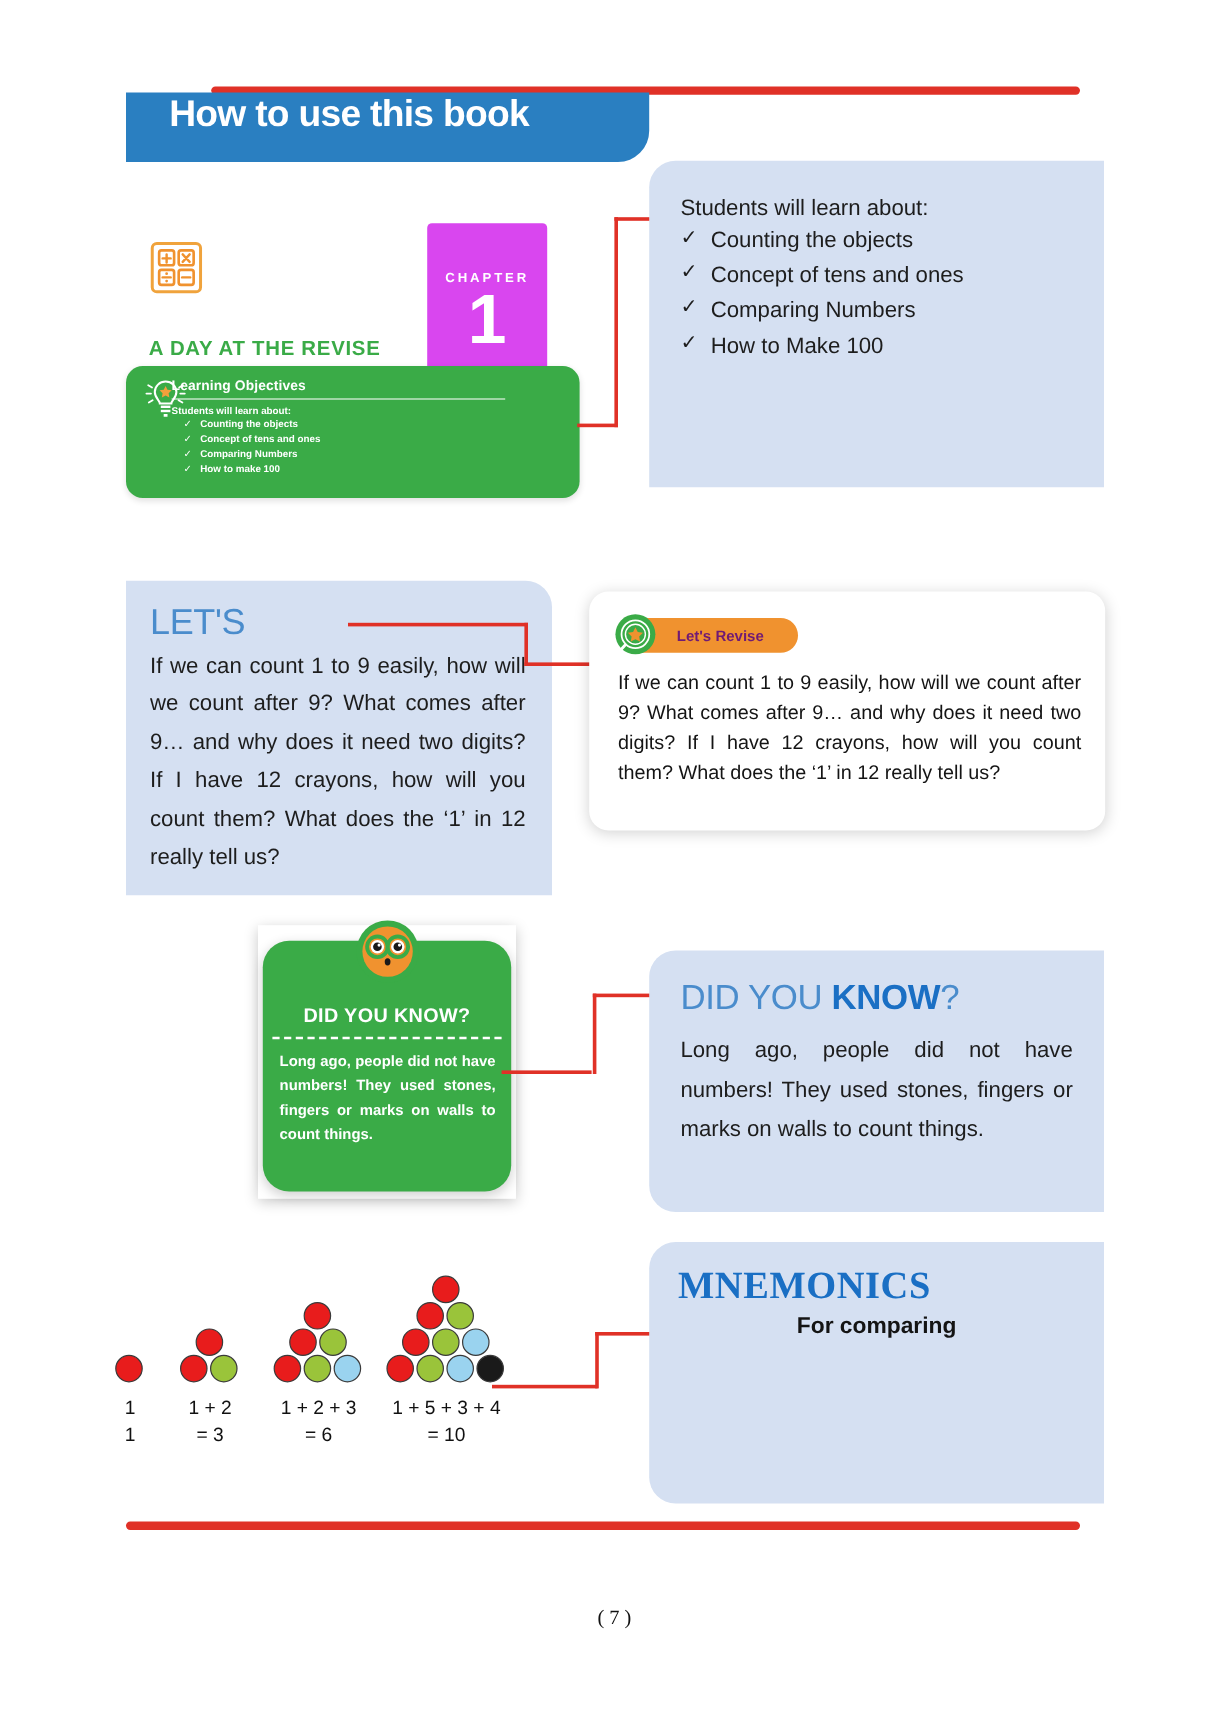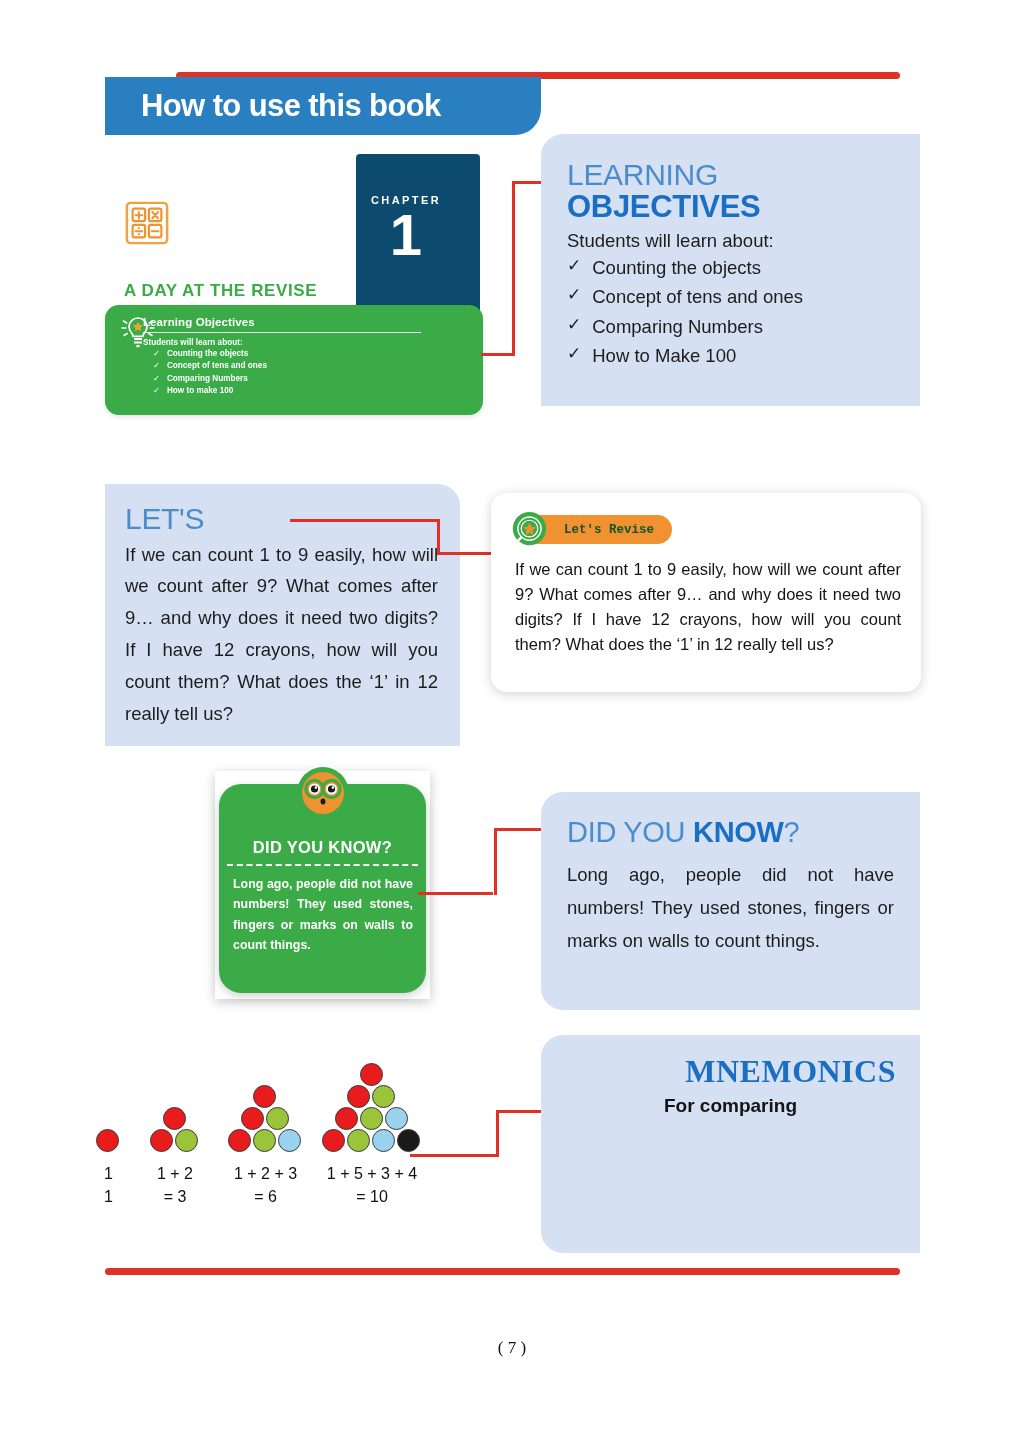--- a/index.html
+++ b/index.html
@@ -10,21 +10,21 @@
   }
   .page{position:relative;width:1024px;height:1440px;}
 
   
   .top-rule{position:absolute;left:176px;top:72px;width:724px;height:7px;
             background:#e03127;border-radius:4px;}
   .bottom-rule{position:absolute;left:105px;top:1268px;width:795px;height:7px;
             background:#e03127;border-radius:4px;}
   .title-tab{position:absolute;left:105px;top:77px;width:436px;height:58px;
             background:#2a7fc1;border-radius:0 0 26px 0;
-            display:flex;align-items:center;}
+            display:flex;align-items:flex-start;}
   .title-tab span{color:#fff;font-size:31px;font-weight:bold;letter-spacing:-0.6px;
             padding-left:36px;}
 
   
   .bluepanel{position:absolute;background:#d5e0f2;border-radius:22px 0 0 22px;}
   .bluepanel.tl{border-radius:22px 0 0 0;}
   .bp-head{font-size:30px;color:#4a8ccc;line-height:1.02;letter-spacing:-0.3px;}
   .bp-head b{color:#1a6fc4;font-weight:bold;display:block;font-size:31px;}
   .bp-body{font-size:18.5px;color:#1d1d1d;line-height:1.62;}
 
@@ -45,30 +45,30 @@
   
   #dyk-panel{left:541px;top:792px;width:379px;height:218px;border-radius:22px 0 0 22px;}
   #dyk-panel .inner{padding:24px 26px 0 26px;}
   #dyk-panel .dyk-title{font-size:29px;color:#4a8ccc;letter-spacing:-0.3px;}
   #dyk-panel .dyk-title b{color:#1a6fc4;font-weight:bold;}
   #dyk-panel .bp-body{text-align:justify;line-height:1.78;margin-top:10px;}
 
   
   #mn-panel{left:541px;top:1035px;width:379px;height:218px;border-radius:22px 0 0 22px;}
   #mn-panel .inner{padding:18px 24px 0 24px;}
-  .mn-title{font-size:32px;color:#1a6fc4;font-weight:bold;text-align:right;
+  .mn-title{font-size:32px;color:#1a6fc4;font-weight:bold;text-align:left;
             font-family:"Liberation Serif","DejaVu Serif",serif;letter-spacing:0.5px;}
   .mn-sub{font-size:19px;font-weight:bold;color:#141414;text-align:center;
           line-height:1.22;margin-top:4px;}
   .mn-list{list-style:none;margin:11px 0 0 6px;padding:0;}
   .mn-list li{font-size:18px;color:#1d1d1d;line-height:1.42;}
 
   
-  .ch-tab{position:absolute;left:356px;top:154px;width:124px;height:178px;
-          background:#0c4a6e;border-radius:4px 4px 0 0;}
+  .ch-tab{position:absolute;left:356px;top:186px;width:100px;height:178px;
+          background:#d946ef;border-radius:4px 4px 0 0;}
   .ch-tab .ct-label{position:absolute;top:40px;left:0;width:100px;text-align:center;
           color:#fff;font-size:11px;font-weight:bold;letter-spacing:2.4px;}
   .ch-tab .ct-num{position:absolute;top:52px;left:0;width:100px;text-align:center;
           color:#fff;font-size:58px;font-weight:bold;line-height:1;}
   .ch-card{position:absolute;left:105px;top:305px;width:378px;height:110px;
            background:#3aab47;border-radius:14px;
            box-shadow:0 2px 5px rgba(0,0,0,.12);}
   .ch-name{position:absolute;left:124px;top:281px;font-size:17px;font-weight:bold;
            color:#3aab47;letter-spacing:0.6px;}
   .calc-icon{position:absolute;left:124px;top:200px;width:46px;height:46px;}
@@ -81,21 +81,21 @@
   .lo-green li{font-size:8.2px;font-weight:bold;color:#fff;line-height:1.52;
                display:flex;gap:7px;padding-left:10px;}
 
   .bulb{position:absolute;left:120px;top:312px;width:36px;height:40px;}
 
   
   .lr-card{position:absolute;left:491px;top:493px;width:430px;height:199px;
            background:#fff;border-radius:16px;box-shadow:0 2px 12px rgba(0,0,0,.18);}
   .lr-badge{position:absolute;left:24px;top:22px;height:29px;min-width:150px;
             background:#f0922f;border-radius:15px;display:flex;align-items:center;}
-  .lr-badge .txt{color:#14532d;font-size:12.5px;font-weight:bold;padding-left:49px;padding-right:18px;font-family:Liberation Mono, monospace;}
+  .lr-badge .txt{color:#701a75;font-size:12.5px;font-weight:bold;padding-left:49px;padding-right:18px;}
   .lr-seal{position:absolute;left:-4px;top:-4px;width:37px;height:37px;}
   .lr-text{position:absolute;left:24px;top:64px;width:386px;font-size:16.5px;
            color:#141414;line-height:1.52;text-align:justify;}
 
   
   .dyk-card{position:absolute;left:219px;top:784px;width:207px;height:209px;
             background:#3aab47;border-radius:22px;
             box-shadow:0 3px 10px rgba(0,0,0,.18);}
   .dyk-shadowbox{position:absolute;left:215px;top:771px;width:215px;height:228px;
             background:#fff;box-shadow:0 3px 11px rgba(0,0,0,.22);}
@@ -188,24 +188,20 @@
         </li>
     </ul>
   </div>
 
   <div class="conn h" style="left:481px;top:353px;width:34px;"></div>
   <div class="conn v" style="left:512px;top:181px;height:175px;"></div>
   <div class="conn h" style="left:512px;top:181px;width:42px;"></div>
 
   <div class="bluepanel tl" id="lo-panel">
     <div class="inner">
-      <div class="bp-head">
-        <span>LEARNING</span>
-        <b>OBJECTIVES</b>
-      </div>
       <div class="lo-sub">Students will learn about:</div>
       <ul class="lo-list">
         <li>
             <span class="ck">✓</span>
             <span>Counting the objects</span>
           </li>
         <li>
             <span class="ck">✓</span>
             <span>Concept of tens and ones</span>
           </li>

